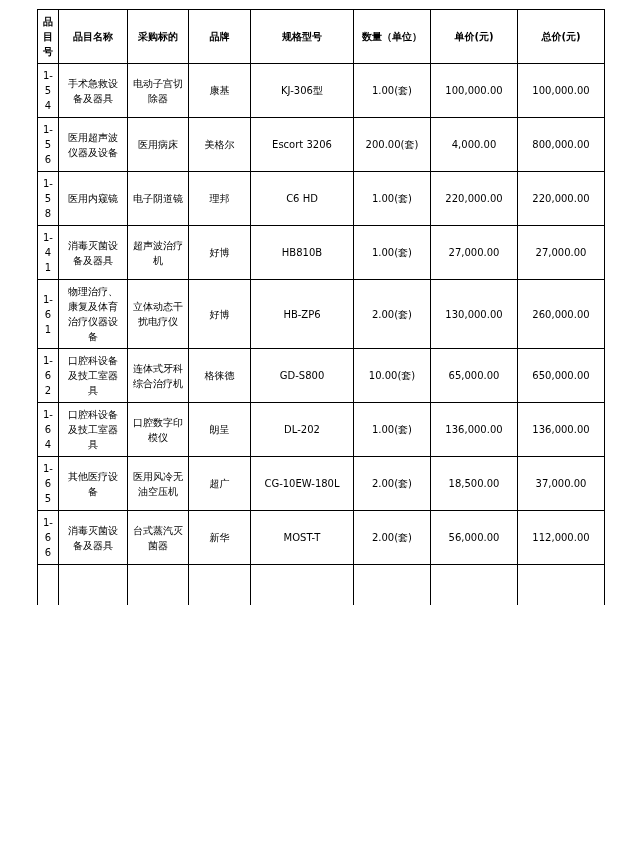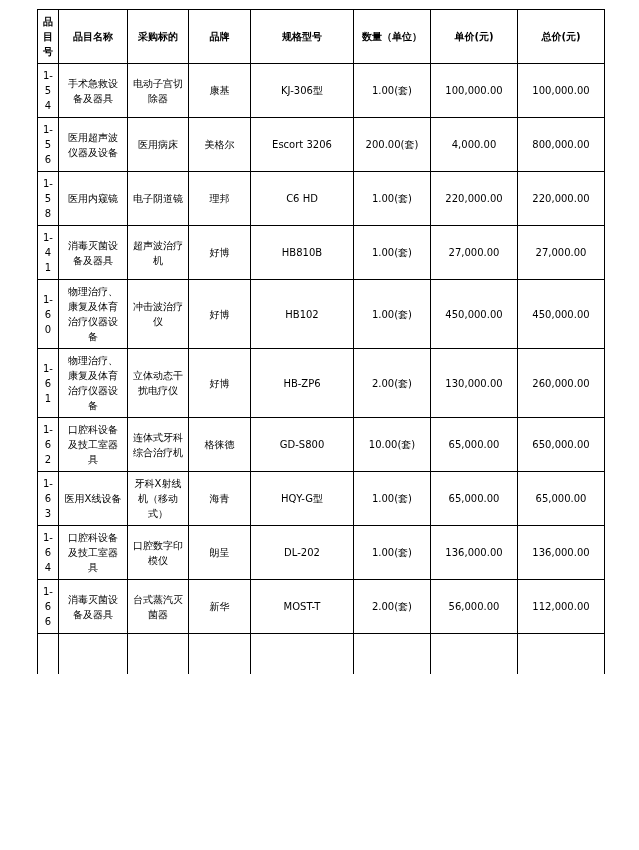--- a/index.html
+++ b/index.html
@@ -105,68 +105,58 @@
         <td class="col-itemno">1-41</td>
         <td class="col-name">消毒灭菌设备及器具</td>
         <td class="col-target">超声波治疗机</td>
         <td class="col-brand">好博</td>
         <td class="col-model">HB810B</td>
         <td class="col-qty">1.00(套)</td>
         <td class="col-unit">27,000.00</td>
         <td class="col-total">27,000.00</td>
       </tr>
       <tr>
-        <td class="col-itemno">1-60</td>
-        <td class="col-name">物理治疗、康复及体育治疗仪器设备</td>
-        <td class="col-target">冲击波治疗仪</td>
-        <td class="col-brand">好博</td>
-        <td class="col-model">HB102</td>
-        <td class="col-qty">1.00(套)</td>
-        <td class="col-unit">450,000.00</td>
-        <td class="col-total">450,000.00</td>
-      </tr>
-      <tr>
         <td class="col-itemno">1-61</td>
         <td class="col-name">物理治疗、康复及体育治疗仪器设备</td>
         <td class="col-target">立体动态干扰电疗仪</td>
         <td class="col-brand">好博</td>
         <td class="col-model">HB-ZP6</td>
         <td class="col-qty">2.00(套)</td>
         <td class="col-unit">130,000.00</td>
         <td class="col-total">260,000.00</td>
       </tr>
       <tr>
         <td class="col-itemno">1-62</td>
         <td class="col-name">口腔科设备及技工室器具</td>
         <td class="col-target">连体式牙科综合治疗机</td>
         <td class="col-brand">格徕德</td>
         <td class="col-model">GD-S800</td>
         <td class="col-qty">10.00(套)</td>
         <td class="col-unit">65,000.00</td>
         <td class="col-total">650,000.00</td>
       </tr>
       <tr>
-        <td class="col-itemno">1-63</td>
-        <td class="col-name">医用X线设备</td>
-        <td class="col-target">牙科X射线机（移动式）</td>
-        <td class="col-brand">海青</td>
-        <td class="col-model">HQY-G型</td>
-        <td class="col-qty">1.00(套)</td>
-        <td class="col-unit">65,000.00</td>
-        <td class="col-total">65,000.00</td>
-      </tr>
-      <tr>
         <td class="col-itemno">1-64</td>
         <td class="col-name">口腔科设备及技工室器具</td>
         <td class="col-target">口腔数字印模仪</td>
         <td class="col-brand">朗呈</td>
         <td class="col-model">DL-202</td>
         <td class="col-qty">1.00(套)</td>
         <td class="col-unit">136,000.00</td>
         <td class="col-total">136,000.00</td>
+      </tr>
+      <tr>
+        <td class="col-itemno">1-65</td>
+        <td class="col-name">其他医疗设备</td>
+        <td class="col-target">医用风冷无油空压机</td>
+        <td class="col-brand">超广</td>
+        <td class="col-model">CG-10EW-180L</td>
+        <td class="col-qty">2.00(套)</td>
+        <td class="col-unit">18,500.00</td>
+        <td class="col-total">37,000.00</td>
       </tr>
       <tr>
         <td class="col-itemno">1-66</td>
         <td class="col-name">消毒灭菌设备及器具</td>
         <td class="col-target">台式蒸汽灭菌器</td>
         <td class="col-brand">新华</td>
         <td class="col-model">MOST-T</td>
         <td class="col-qty">2.00(套)</td>
         <td class="col-unit">56,000.00</td>
         <td class="col-total">112,000.00</td>

